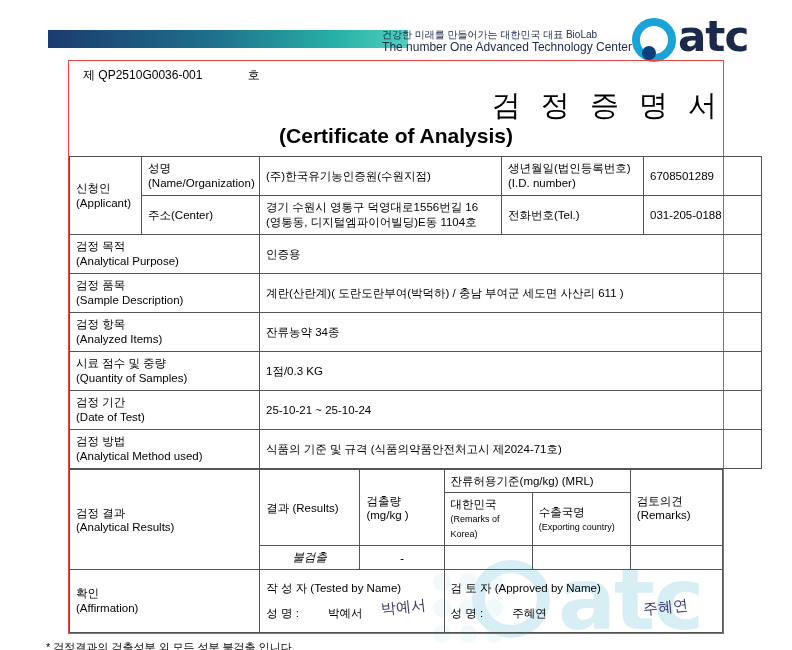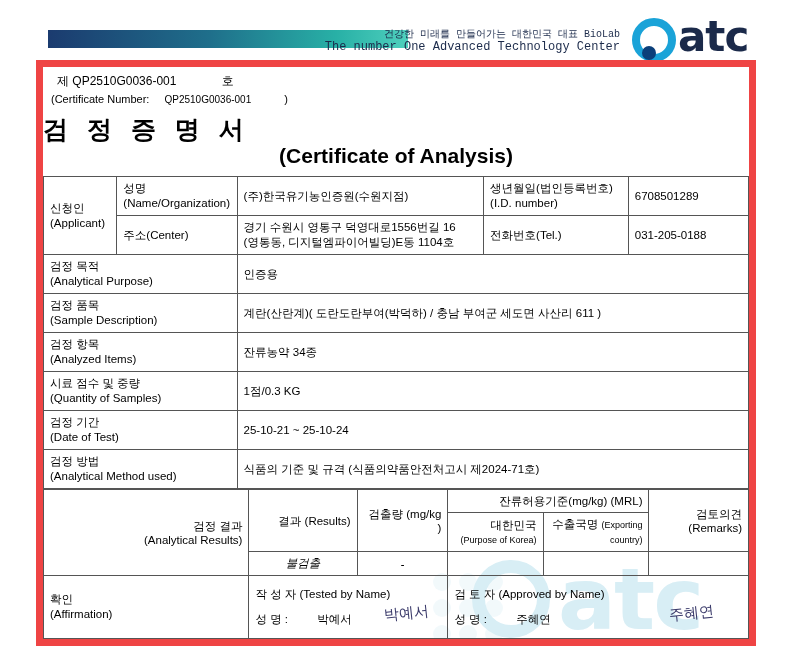--- a/index.html
+++ b/index.html
@@ -65,27 +65,27 @@
   .header-bar {
     position: absolute;
     left: 48px;
     top: 30px;
     width: 360px;
     height: 18px;
     background: linear-gradient(to right, #1b3b6f 0%, #1f6f8b 45%, #28b0a6 80%, #4fd0bd 100%);
   }
   .header-slogan {
     position: absolute;
-    right: 172px;
+    right: 160px;
     top: 28px;
-    text-align: right;
+    text-align: left;
     font-size: 10px;
     line-height: 13px;
     color: #1b2a4a;
-    font-family: Liberation Mono, monospace;
+    font-family: Liberation Sans, sans-serif;
   }
   .header-slogan .line2 {
     font-size: 12px;
   }
   .logo {
     position: absolute;
     right: 42px;
     top: 18px;
     width: 118px;
     height: 46px;
@@ -118,22 +118,22 @@
     line-height: 46px;
     color: #1b2a4a;
     font-family: "DejaVu Sans", sans-serif;
     font-weight: bold;
     letter-spacing: -1px;
   }
 
   
   .cert {
     position: relative;
-    margin: 0 36px;
-    border: 7px solid #ef4444;
+    margin: 0 68px;
+    border: 1px solid #ef4444;
     box-sizing: border-box;
     z-index: 2;
     background: transparent;
   }
 
   .cert-no-row {
     padding: 6px 0 0 14px;
     font-size: 12px;
   }
   .cert-no-row .num {
@@ -148,24 +148,24 @@
   }
   .cert-no-sub .val {
     font-size: 10px;
     margin-left: 4px;
   }
   .cert-no-sub .paren {
     margin-left: 30px;
   }
 
   .title-ko {
-    text-align: left;
-    font-size: 25px;
+    text-align: right;
+    font-size: 29px;
     letter-spacing: 6px;
-    font-weight: bold;
+    font-weight: normal;
     margin-top: 2px;
     font-family: "Liberation Sans", sans-serif;
   }
   .title-en {
     text-align: center;
     font-size: 21px;
     font-weight: bold;
     margin-top: -2px;
     margin-bottom: 8px;
     font-family: "Liberation Sans", sans-serif;
@@ -187,21 +187,21 @@
   }
   .lbl .ko { display: block; }
   .lbl .en { display: block; }
   .val {
     text-align: left;
     padding-left: 8px;
   }
   .center { text-align: center; font-style: italic; }
   .tiny { font-size: 9px; }
 
-  .result-head td { text-align: right; line-height: 14px; }
+  .result-head td { text-align: left; line-height: 14px; }
 
   .affirm-cell {
     height: 54px;
     position: relative;
     text-align: left;
     vertical-align: top;
     padding-top: 5px;
   }
   .affirm-title { font-size: 11.5px; }
   .affirm-name {
@@ -262,25 +262,20 @@
   </div>
 </div>
 
 <div class="cert">
 
   <div class="cert-no-row">
     <span>제</span>
     <span class="num">QP2510G0036-001</span>
     <span class="ho">호</span>
   </div>
-  <div class="cert-no-sub">
-    <span>(Certificate Number:</span>
-    <span class="val">QP2510G0036-001</span>
-    <span class="paren">)</span>
-  </div>
 
   <div class="title-ko">검 정 증 명 서</div>
   <div class="title-en">(Certificate of Analysis)</div>
 
   <table class="main">
     <colgroup>
       <col style="width:72px">
       <col style="width:118px">
       <col style="width:242px">
       <col style="width:142px">
@@ -388,21 +383,21 @@
           <span class="en">(MRL)</span>
         </td>
         <td rowspan="2">
           <span class="ko">검토의견</span>
           <span class="en">(Remarks)</span>
         </td>
       </tr>
       <tr class="result-head">
         <td>
           <span class="ko">대한민국</span>
-          <span class="en tiny">(Purpose of Korea)</span>
+          <span class="en tiny">(Remarks of Korea)</span>
         </td>
         <td>
           <span class="ko">수출국명</span>
           <span class="en tiny">(Exporting country)</span>
         </td>
       </tr>
       <tr>
         <td class="center">불검출</td>
         <td class="center">-</td>
         <td class="center"></td>

